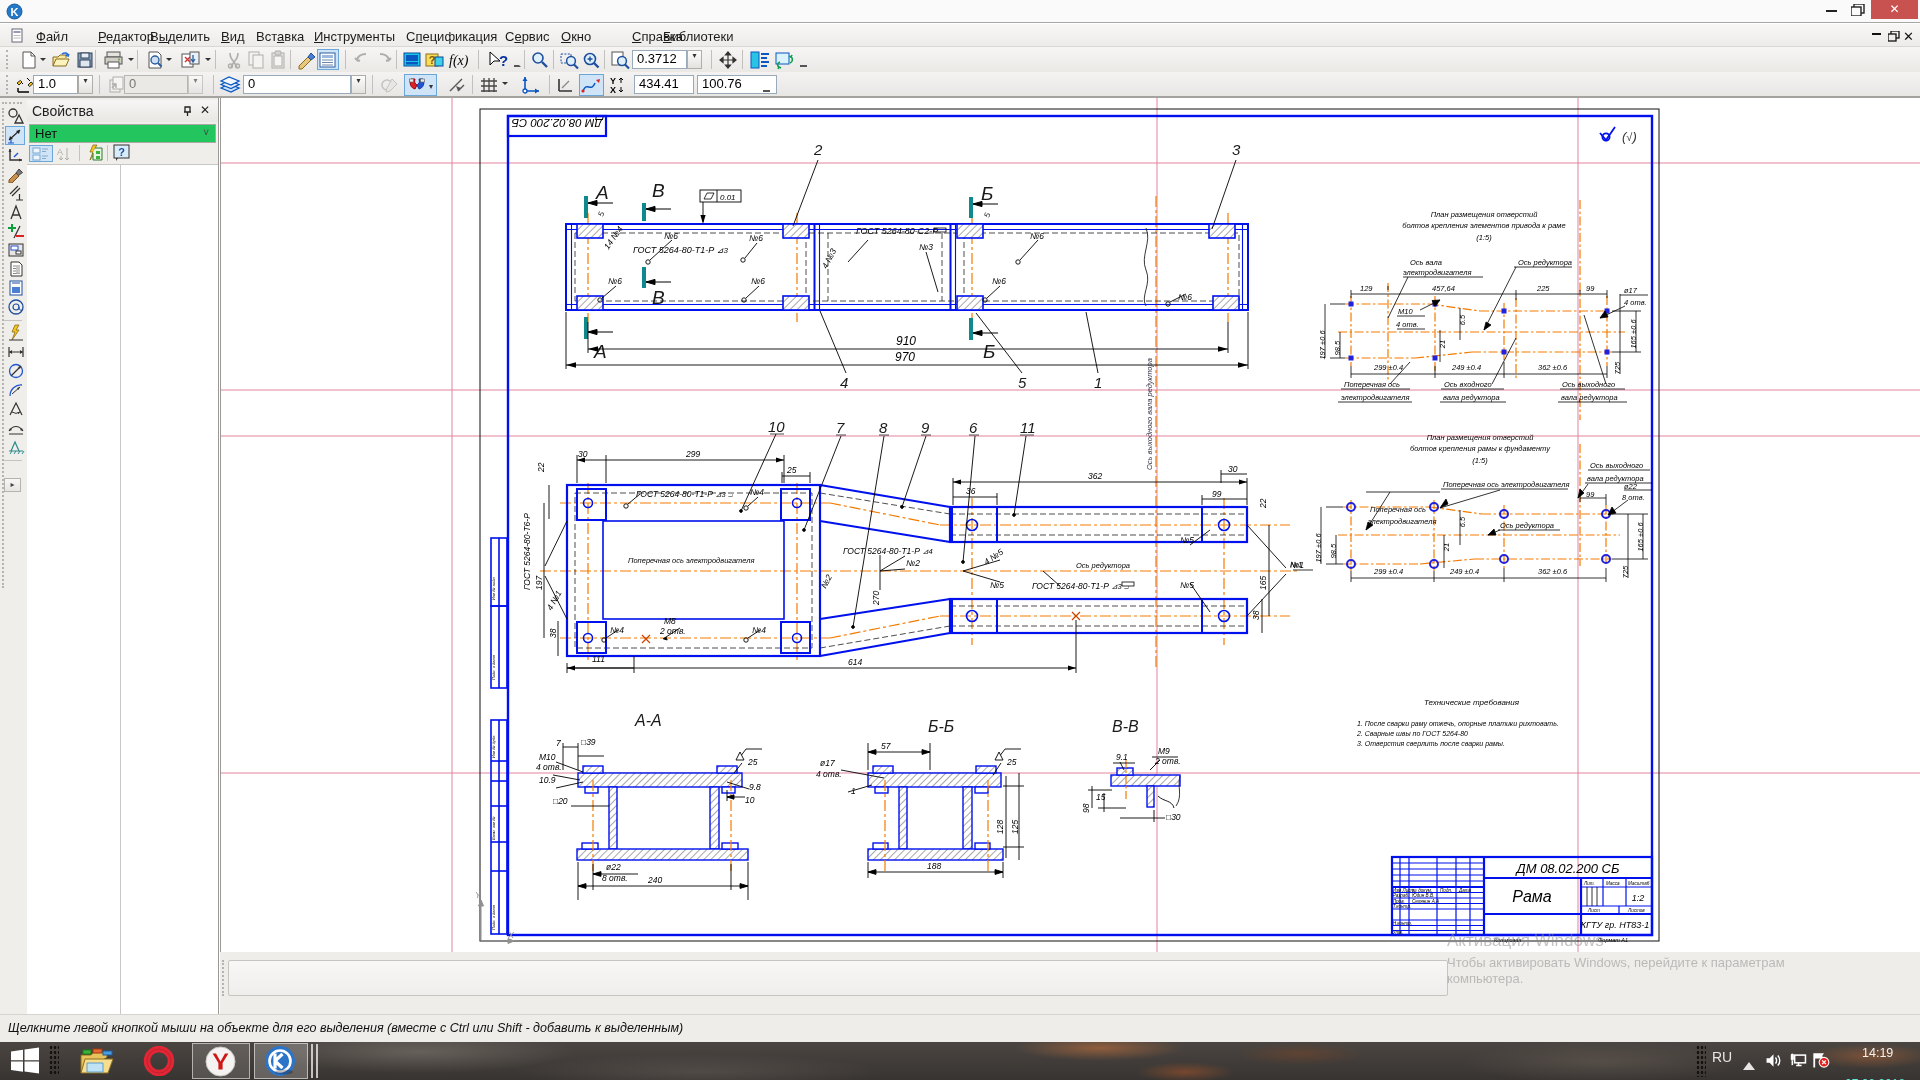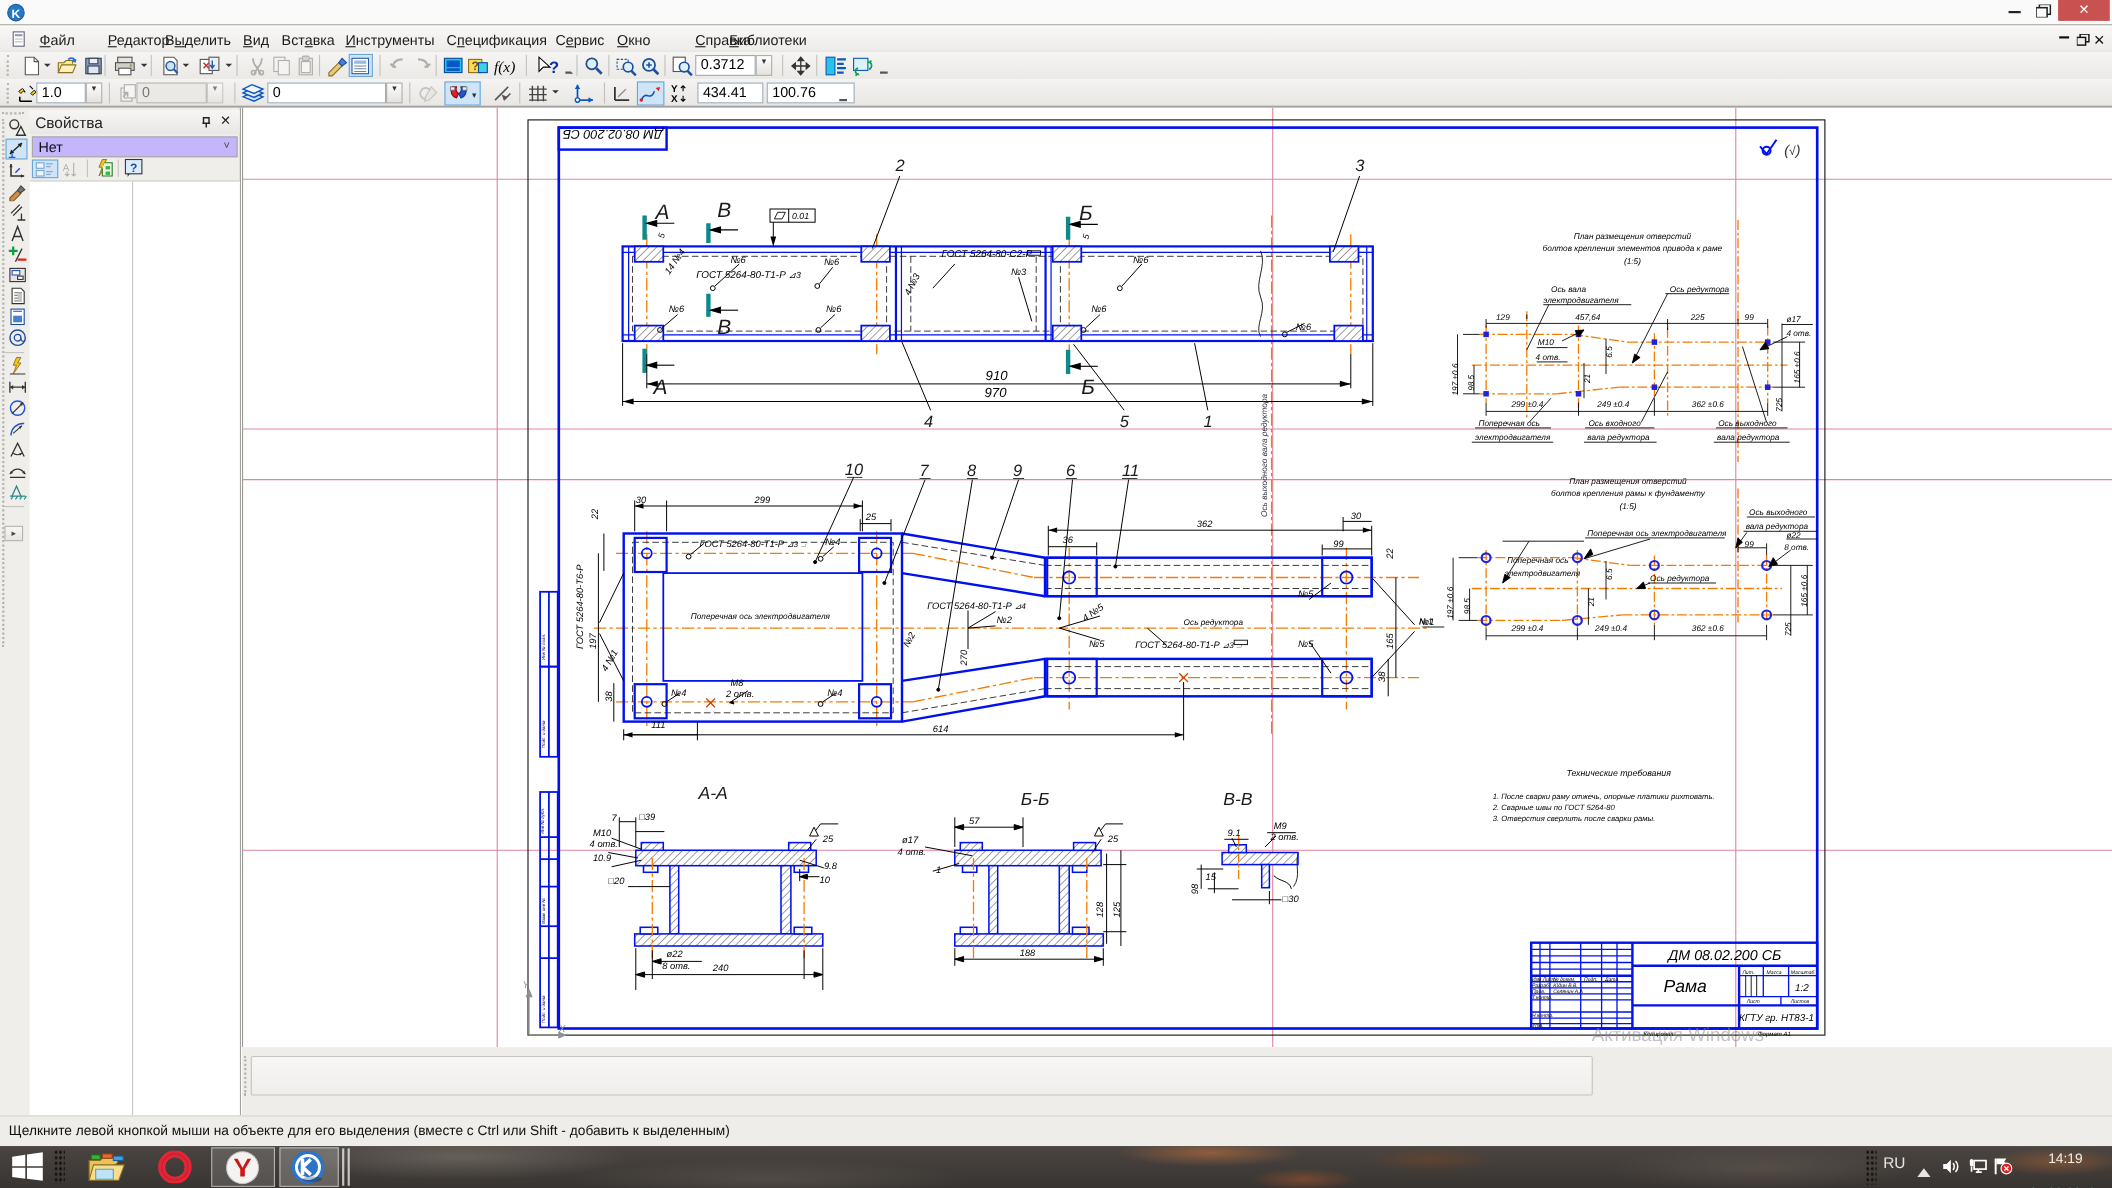--- a/index.html
+++ b/index.html
@@ -22,28 +22,28 @@
   .tfield { position:absolute; background:#fff; border:1px solid #9ab; font-size:13px; color:#000; padding-left:4px; }
   .dd { position:absolute; width:15px; background:linear-gradient(#fdfdfd,#e4e2df); border:1px solid #b0aeab; text-align:center; font-size:8px; color:#333; }
   .grip { position:absolute; width:4px; border-left:2px dotted #b5b3b0; }
   .pressed { background:#cfe5f7; border:1px solid #6aa6d8; }
   
   #palette { left:0; top:98px; width:27px; height:916px; background:#f0eeeb; }
   .pic { position:absolute; left:7px; width:18px; height:18px; }
   
   #props { left:27px; top:98px; width:192px; height:916px; background:#f0eeeb; border-right:1px solid #9b9995; }
   #props-head { position:absolute; left:0; top:2px; width:191px; height:22px; background:linear-gradient(#f7f6f4,#e9e7e4); font-size:14px; color:#222; padding:3px 0 0 5px; }
-  #props-dd { position:absolute; left:2px; top:26px; width:187px; height:19px; background:#c4b5fd; border:1px solid #aaa8a5; font-size:13px; padding:1px 0 0 5px; color:#111; }
+  #props-dd { position:absolute; left:2px; top:26px; width:187px; height:19px; background:#22c55e; border:1px solid #aaa8a5; font-size:13px; padding:1px 0 0 5px; color:#111; }
   #props-body { position:absolute; left:0px; top:66px; width:191px; height:850px; background:#fff; border-top:1px solid #c9c7c4; }
   
   #canvas { left:220px; top:98px; width:1700px; height:854px; background:#fff; border-left:1px solid #9b9995; }
   
   #propbar { left:220px; top:952px; width:1700px; height:62px; background:#efedea; }
   #propbar-inner { position:absolute; left:8px; top:8px; width:1220px; height:36px; background:linear-gradient(#f8f7f6,#efeeec); border:1px solid #c6c4c1; border-radius:2px; }
-  #statusbar { left:0; top:1014px; width:1920px; height:28px; background:#efedea; border-top:1px solid #d5d3d0; font-size:12.5px; color:#111; padding:6px 0 0 8px; }
+  #statusbar { left:0; top:1014px; width:1920px; height:28px; background:#efedea; border-top:1px solid #d5d3d0; font-size:12.5px; color:#111; padding:6px 0 0 8px;font-style:italic; }
   
   #taskbar { left:0; top:1042px; width:1920px; height:38px; background:#393634; overflow:hidden; }
   .tbtn { position:absolute; top:1px; height:36px; border:1px solid rgba(255,255,255,0.55); background:rgba(255,255,255,0.14); }
   
   .wm { position:absolute; color:rgba(138,138,138,0.52); }
 </style>
 </head>
 <body>
 <div id="root">
 
@@ -1274,20 +1274,21 @@
   </svg>
   </div>
 
   <div id="propbar" class="abs">
       <div class="grip" style="left:2px;top:8px;height:36px"></div>
       <div id="propbar-inner"></div>
     </div>
   <div id="statusbar" class="abs">Щелкните левой кнопкой мыши на объекте для его выделения (вместе с Ctrl или Shift - добавить к выделенным)</div>
 
   <div class="wm" style="left:1447px;top:931px;font-size:17px">Активация Windows</div>
+  <div class="wm" style="left:1447px;top:955px;font-size:13px;line-height:16px">Чтобы активировать Windows, перейдите к параметрам<br>компьютера.</div>
 
   <div id="taskbar" class="abs">
     <div style="position:absolute;inset:0;background:
       radial-gradient(ellipse 220px 30px at 420px 10px, rgba(200,190,180,0.25), transparent 70%),
       radial-gradient(ellipse 260px 26px at 700px 30px, rgba(170,160,150,0.18), transparent 70%),
       radial-gradient(ellipse 120px 18px at 1100px 6px, rgba(214,120,60,0.5), transparent 70%),
       radial-gradient(ellipse 70px 14px at 1185px 30px, rgba(190,90,40,0.45), transparent 70%),
       radial-gradient(ellipse 90px 16px at 1300px 12px, rgba(120,70,40,0.5), transparent 70%),
       radial-gradient(ellipse 200px 30px at 1600px 20px, rgba(130,115,105,0.3), transparent 70%),
       radial-gradient(ellipse 90px 18px at 1870px 14px, rgba(205,110,50,0.4), transparent 70%),

